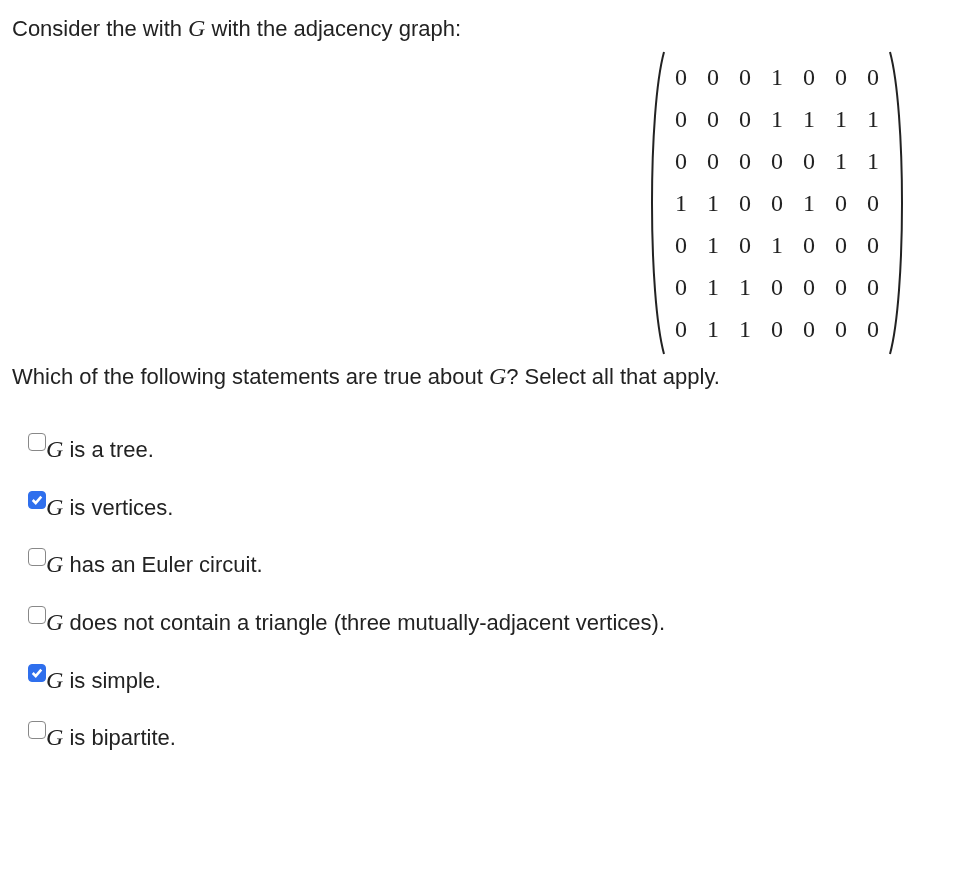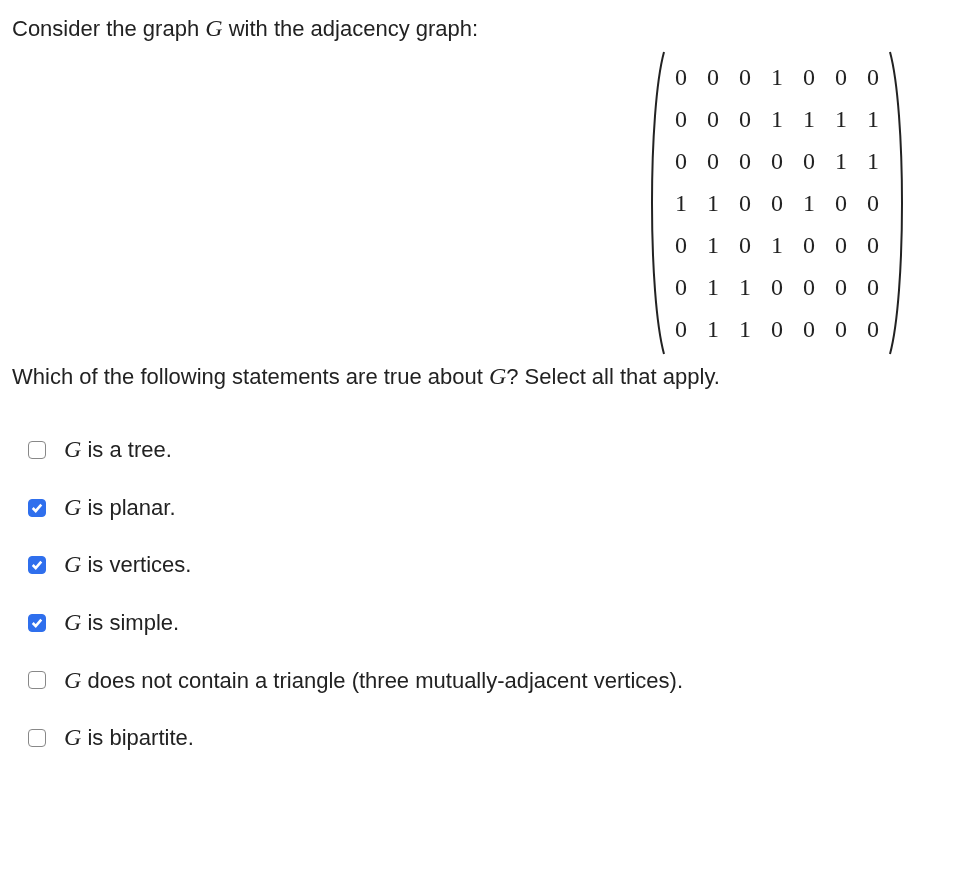--- a/index.html
+++ b/index.html
@@ -60,22 +60,20 @@
     margin-bottom: 40px;
   }
   .options {
     display: flex;
     flex-direction: column;
     gap: 24px;
     padding-left: 16px;
   }
   .option {
     display: flex;
-    align-items: center;
-    gap: 18px;
   }
   .checkbox {
     width: 18px;
     height: 18px;
     border: 1.5px solid #888;
     border-radius: 4px;
     box-sizing: border-box;
     display: flex;
     align-items: center;
     justify-content: center;
@@ -93,21 +91,21 @@
     fill: none;
   }
   .option-label {
     font-size: 22px;
   }
 </style>
 </head>
 <body>
 
 <div class="question-intro">
-  <span>Consider the graph </span><span class="math-it">G</span><span> with the adjacency graph:</span>
+  <span>Consider the with </span><span class="math-it">G</span><span> with the adjacency graph:</span>
 </div>
 
 <div class="matrix-container">
   <div class="matrix">
     <div class="paren">
       <svg viewBox="0 0 22 300" preserveAspectRatio="none">
         <path d="M20,2 C4,60 4,240 20,298" stroke="#222" stroke-width="2" fill="none"></path>
       </svg>
     </div>
     <div class="matrix-body" id="matrix-body">
@@ -191,39 +189,35 @@
     <div class="option">
       <div class="checkbox"></div>
       <div class="option-label"><span class="math-it">G</span><span> is a tree.</span></div>
     </div>
     <div class="option">
       <div class="checkbox checked">
         <svg viewBox="0 0 14 14">
           <path d="M2,7 L5.5,10.5 L12,3"></path>
         </svg>
       </div>
-      <div class="option-label"><span class="math-it">G</span><span> is planar.</span></div>
-    </div>
-    <div class="option">
-      <div class="checkbox checked">
-        <svg viewBox="0 0 14 14">
-          <path d="M2,7 L5.5,10.5 L12,3"></path>
-        </svg>
-      </div>
       <div class="option-label"><span class="math-it">G</span><span> is vertices.</span></div>
+    </div>
+    <div class="option">
+      <div class="checkbox"></div>
+      <div class="option-label"><span class="math-it">G</span><span> has an Euler circuit.</span></div>
+    </div>
+    <div class="option">
+      <div class="checkbox"></div>
+      <div class="option-label"><span class="math-it">G</span><span> does not contain a triangle (three mutually-adjacent vertices).</span></div>
     </div>
     <div class="option">
       <div class="checkbox checked">
         <svg viewBox="0 0 14 14">
           <path d="M2,7 L5.5,10.5 L12,3"></path>
         </svg>
       </div>
       <div class="option-label"><span class="math-it">G</span><span> is simple.</span></div>
     </div>
     <div class="option">
       <div class="checkbox"></div>
-      <div class="option-label"><span class="math-it">G</span><span> does not contain a triangle (three mutually-adjacent vertices).</span></div>
-    </div>
-    <div class="option">
-      <div class="checkbox"></div>
       <div class="option-label"><span class="math-it">G</span><span> is bipartite.</span></div>
     </div>
   </div>
 
 </body></html>

